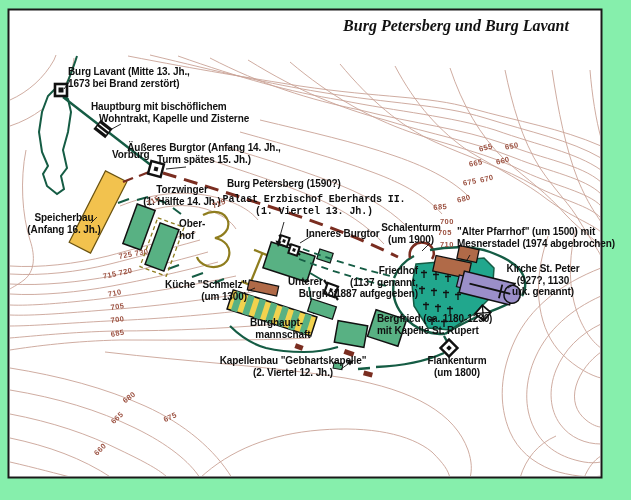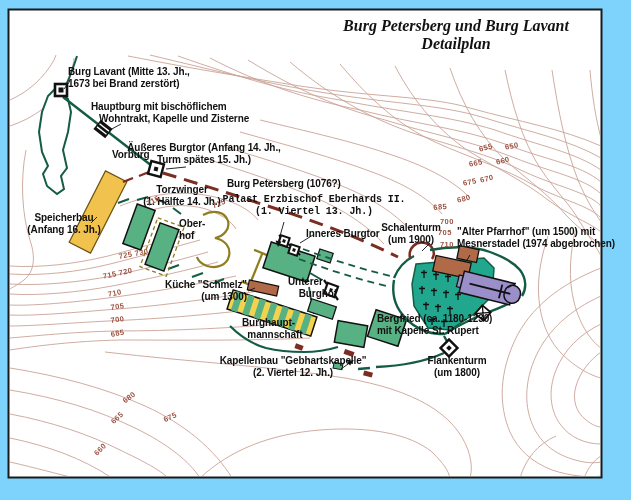--- a/index.html
+++ b/index.html
@@ -1,16 +1,16 @@
 <!DOCTYPE html>
 <html><head>
 <meta charset="utf-8">
 <style>
   html,body{margin:0;padding:0;background:#e9e8e4;}
-  .stage{position:relative;width:631px;height:500px;background:#7dd3fc;overflow:hidden;
+  .stage{position:relative;width:631px;height:500px;background:#86efac;overflow:hidden;
          font-family:"Liberation Sans",sans-serif;}
   .map-title{position:absolute;left:456px;top:17px;transform:translateX(-50%);
     text-align:center;font-family:"Liberation Serif",serif;font-style:italic;font-weight:bold;
     font-size:16px;line-height:18px;color:#121212;white-space:nowrap;}
   #labels{position:absolute;inset:0;pointer-events:none;}
   .lbl{position:absolute;font-size:10px;line-height:11.5px;font-weight:bold;color:#101010;
        white-space:pre;letter-spacing:-0.1px;}
   .clb{position:absolute;font-size:7.5px;font-weight:bold;color:#9c5242;white-space:pre;
        transform-origin:0 0;letter-spacing:0.4px;}
   svg{position:absolute;left:0;top:0;}
@@ -259,46 +259,51 @@
         <path d="M91,223 L97,217"></path>
         <path d="M470,255 L467,260"></path>
         <path d="M516,283 L508,288"></path>
         <path d="M186,167 L166,169"></path>
       </g>
     </g>
   </svg>
 
   <div class="map-title">
     <div>Burg Petersberg und Burg Lavant</div>
-    <div>Detailplan</div>
   </div>
 
   <div id="labels">
       <div class="lbl" style="left: 68px; top: 66px;">Burg Lavant (Mitte 13. Jh.,
 1673 bei Brand zerstört)</div>
       <div class="lbl" style="left: 91px; top: 101px;">Hauptburg mit bischöflichem
    Wohntrakt, Kapelle und Zisterne</div>
       <div class="lbl" style="left: 204px; top: 142px; transform: translateX(-50%); text-align: center;">Äußeres Burgtor (Anfang 14. Jh.,
 Turm spätes 15. Jh.)</div>
       <div class="lbl" style="left: 112px; top: 149px;">Vorburg</div>
       <div class="lbl" style="left: 182px; top: 184px; transform: translateX(-50%); text-align: center;">Torzwinger
 (1. Hälfte 14. Jh.)</div>
-      <div class="lbl" style="left: 227px; top: 178px;">Burg Petersberg (1076?)</div>
+      <div class="lbl" style="left: 227px; top: 178px;">Burg Petersberg (1590?)</div>
       <div class="lbl" style="left: 314px; top: 194px; transform: translateX(-50%); text-align: center; font-family: Liberation Mono, monospace;">Palast Erzbischof Eberhards II.
 (1. Viertel 13. Jh.)</div>
       <div class="lbl" style="left: 306px; top: 228px;">Inneres Burgtor</div>
       <div class="lbl" style="left: 411px; top: 222px; transform: translateX(-50%); text-align: center;">Schalenturm
 (um 1900)</div>
       <div class="lbl" style="left: 457px; top: 226px;">"Alter Pfarrhof" (um 1500) mit
 Mesnerstadel (1974 abgebrochen)</div>
+      <div class="lbl" style="left: 418px; top: 265px; transform: translateX(-100%); text-align: right;">Friedhof
+(1137 genannt,
+1887 aufgegeben)</div>
+      <div class="lbl" style="left: 543px; top: 263px; transform: translateX(-50%); text-align: center;">Kirche St. Peter
+(927?, 1130
+urk. genannt)</div>
       <div class="lbl" style="left: 247px; top: 279px; transform: translateX(-100%); text-align: right;">Küche "Schmelz"
 (um 1300)</div>
       <div class="lbl" style="left: 288px; top: 276px;">Unterer
     Burghof</div>
-      <div class="lbl" style="left: 242px; top: 317px;">Burghaupt-
+      <div class="lbl" style="left: 250px; top: 317px;">Burghaupt-
   mannschaft</div>
       <div class="lbl" style="left: 377px; top: 313px;">Bergfried (ca. 1180-1230)
 mit Kapelle St. Rupert</div>
       <div class="lbl" style="left: 293px; top: 355px; transform: translateX(-50%); text-align: center;">Kapellenbau "Gebhartskapelle"
 (2. Viertel 12. Jh.)</div>
       <div class="lbl" style="left: 457px; top: 355px; transform: translateX(-50%); text-align: center;">Flankenturm
 (um 1800)</div>
       <div class="lbl" style="left: 64px; top: 212px; transform: translateX(-50%); text-align: center;">Speicherbau
 (Anfang 16. Jh.)</div>
       <div class="lbl" style="left: 179px; top: 218px;">Ober-

